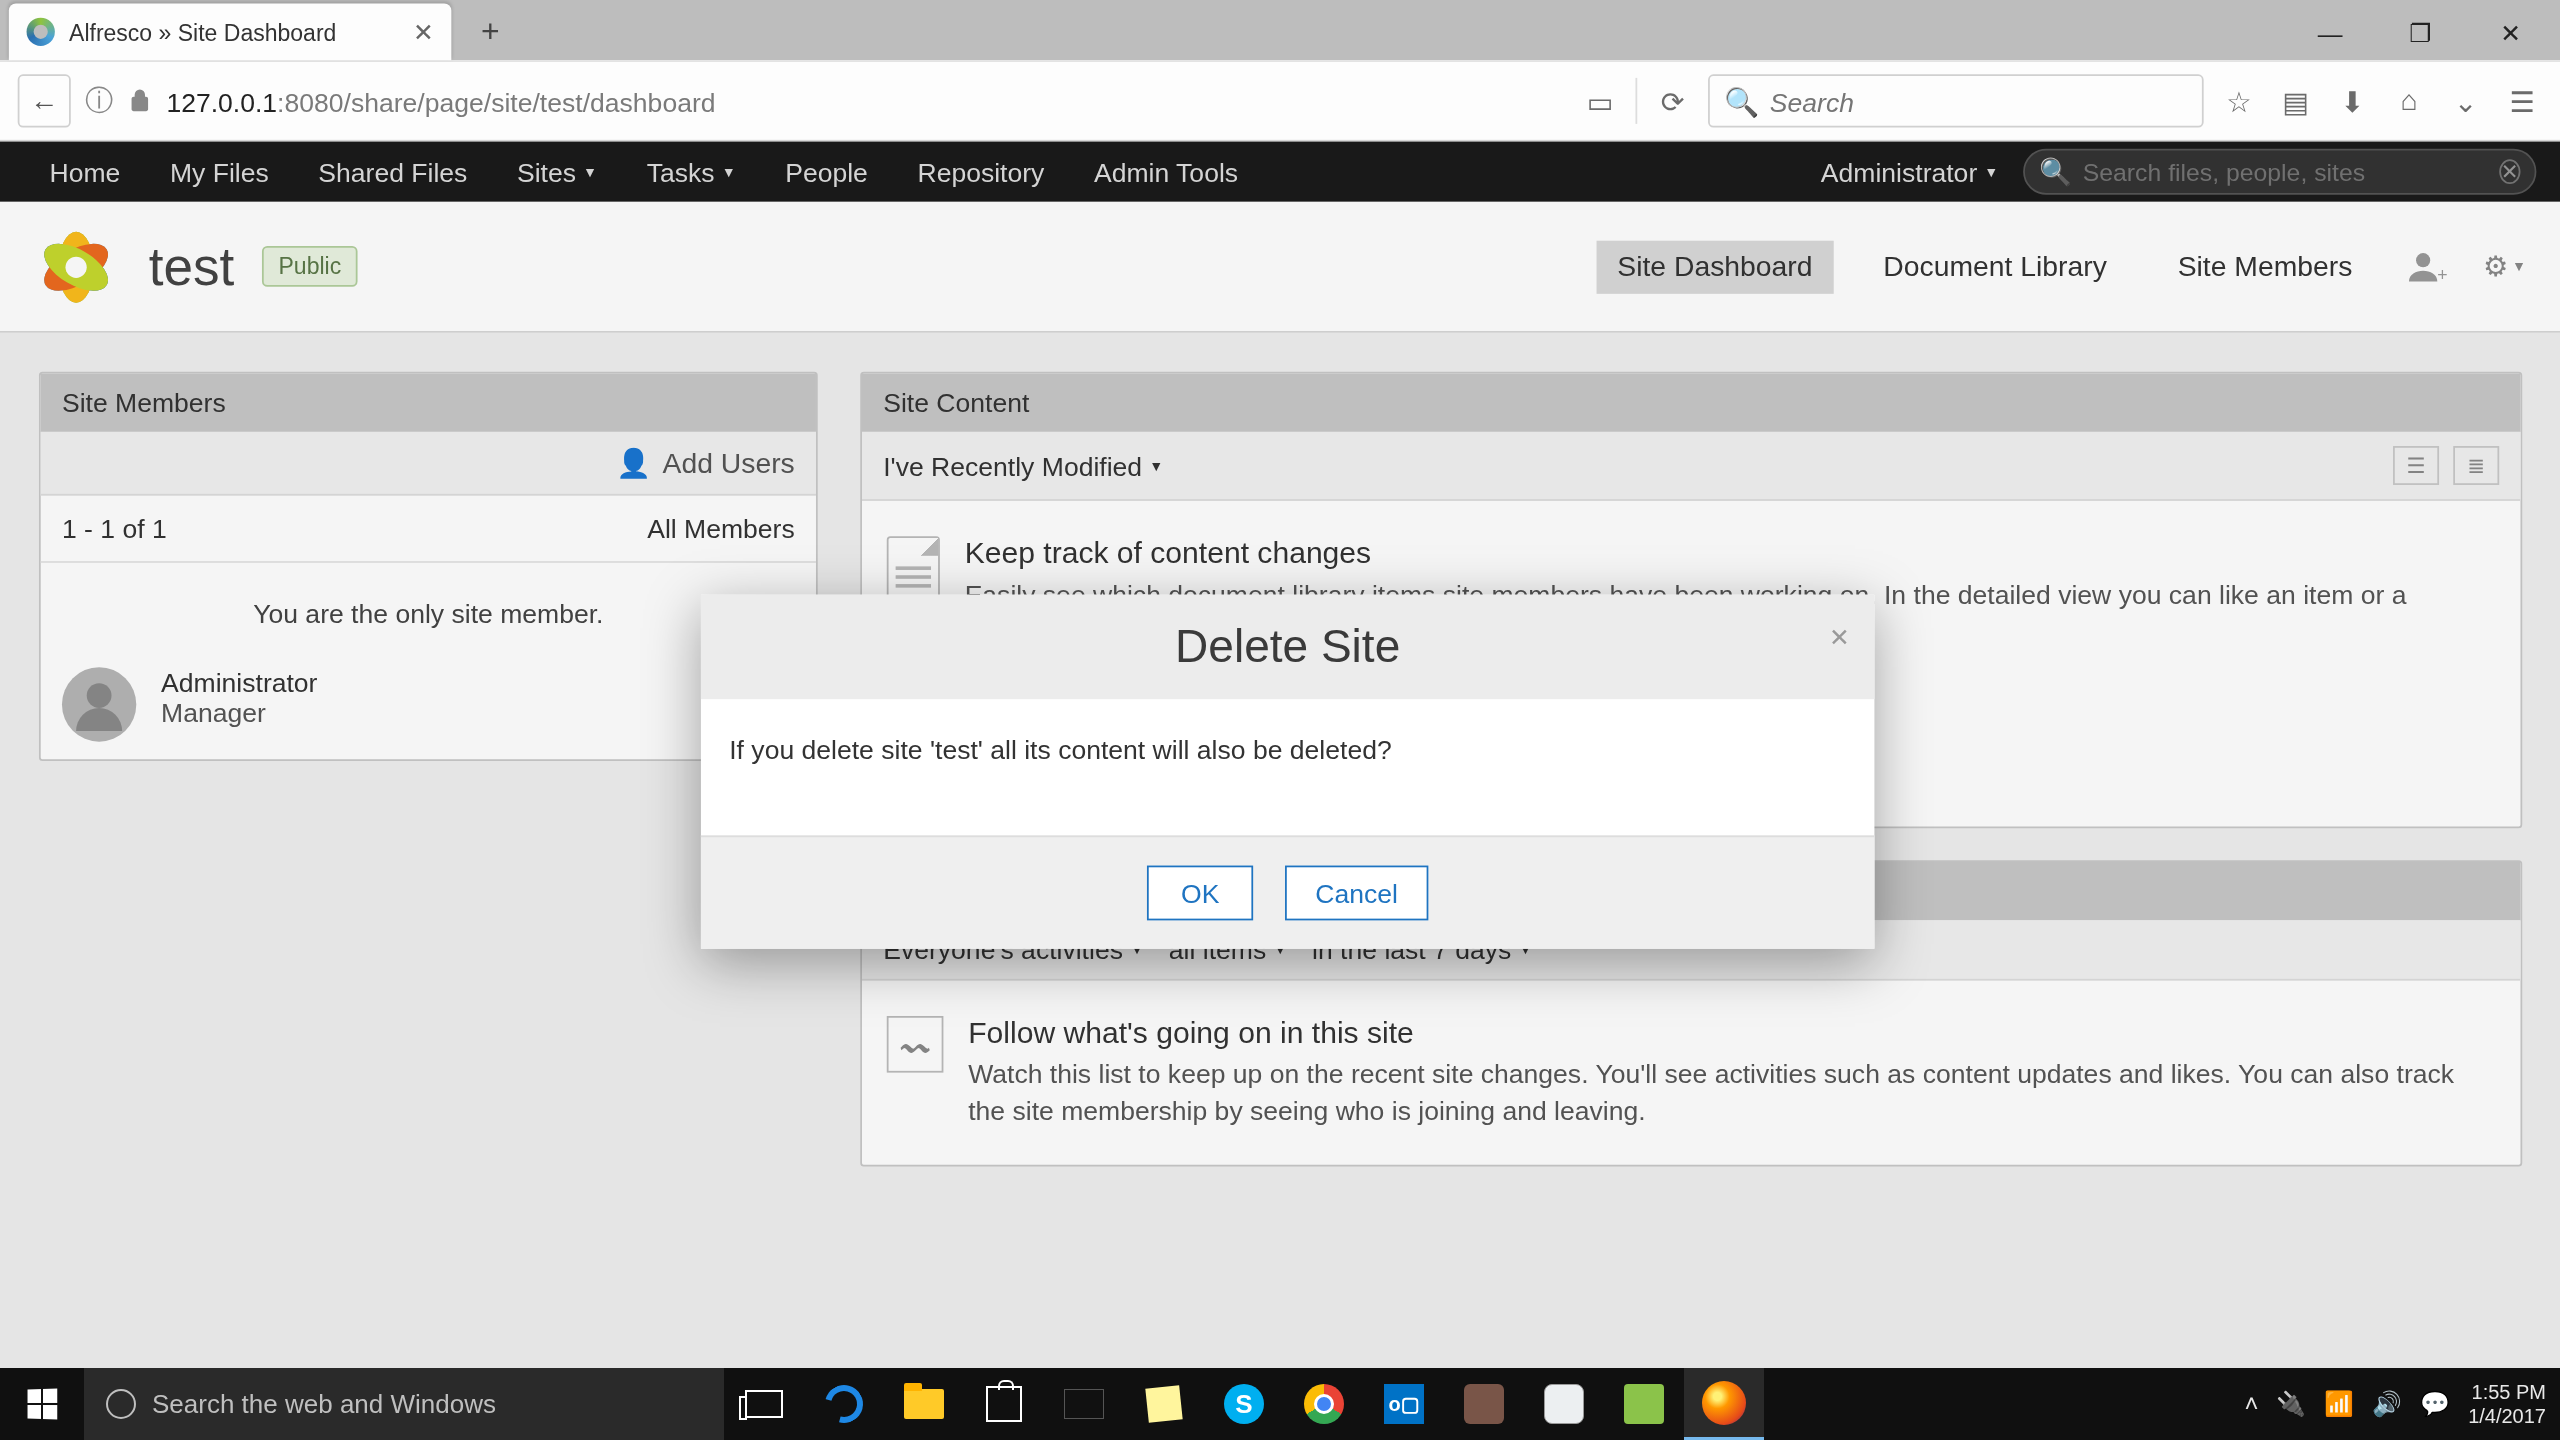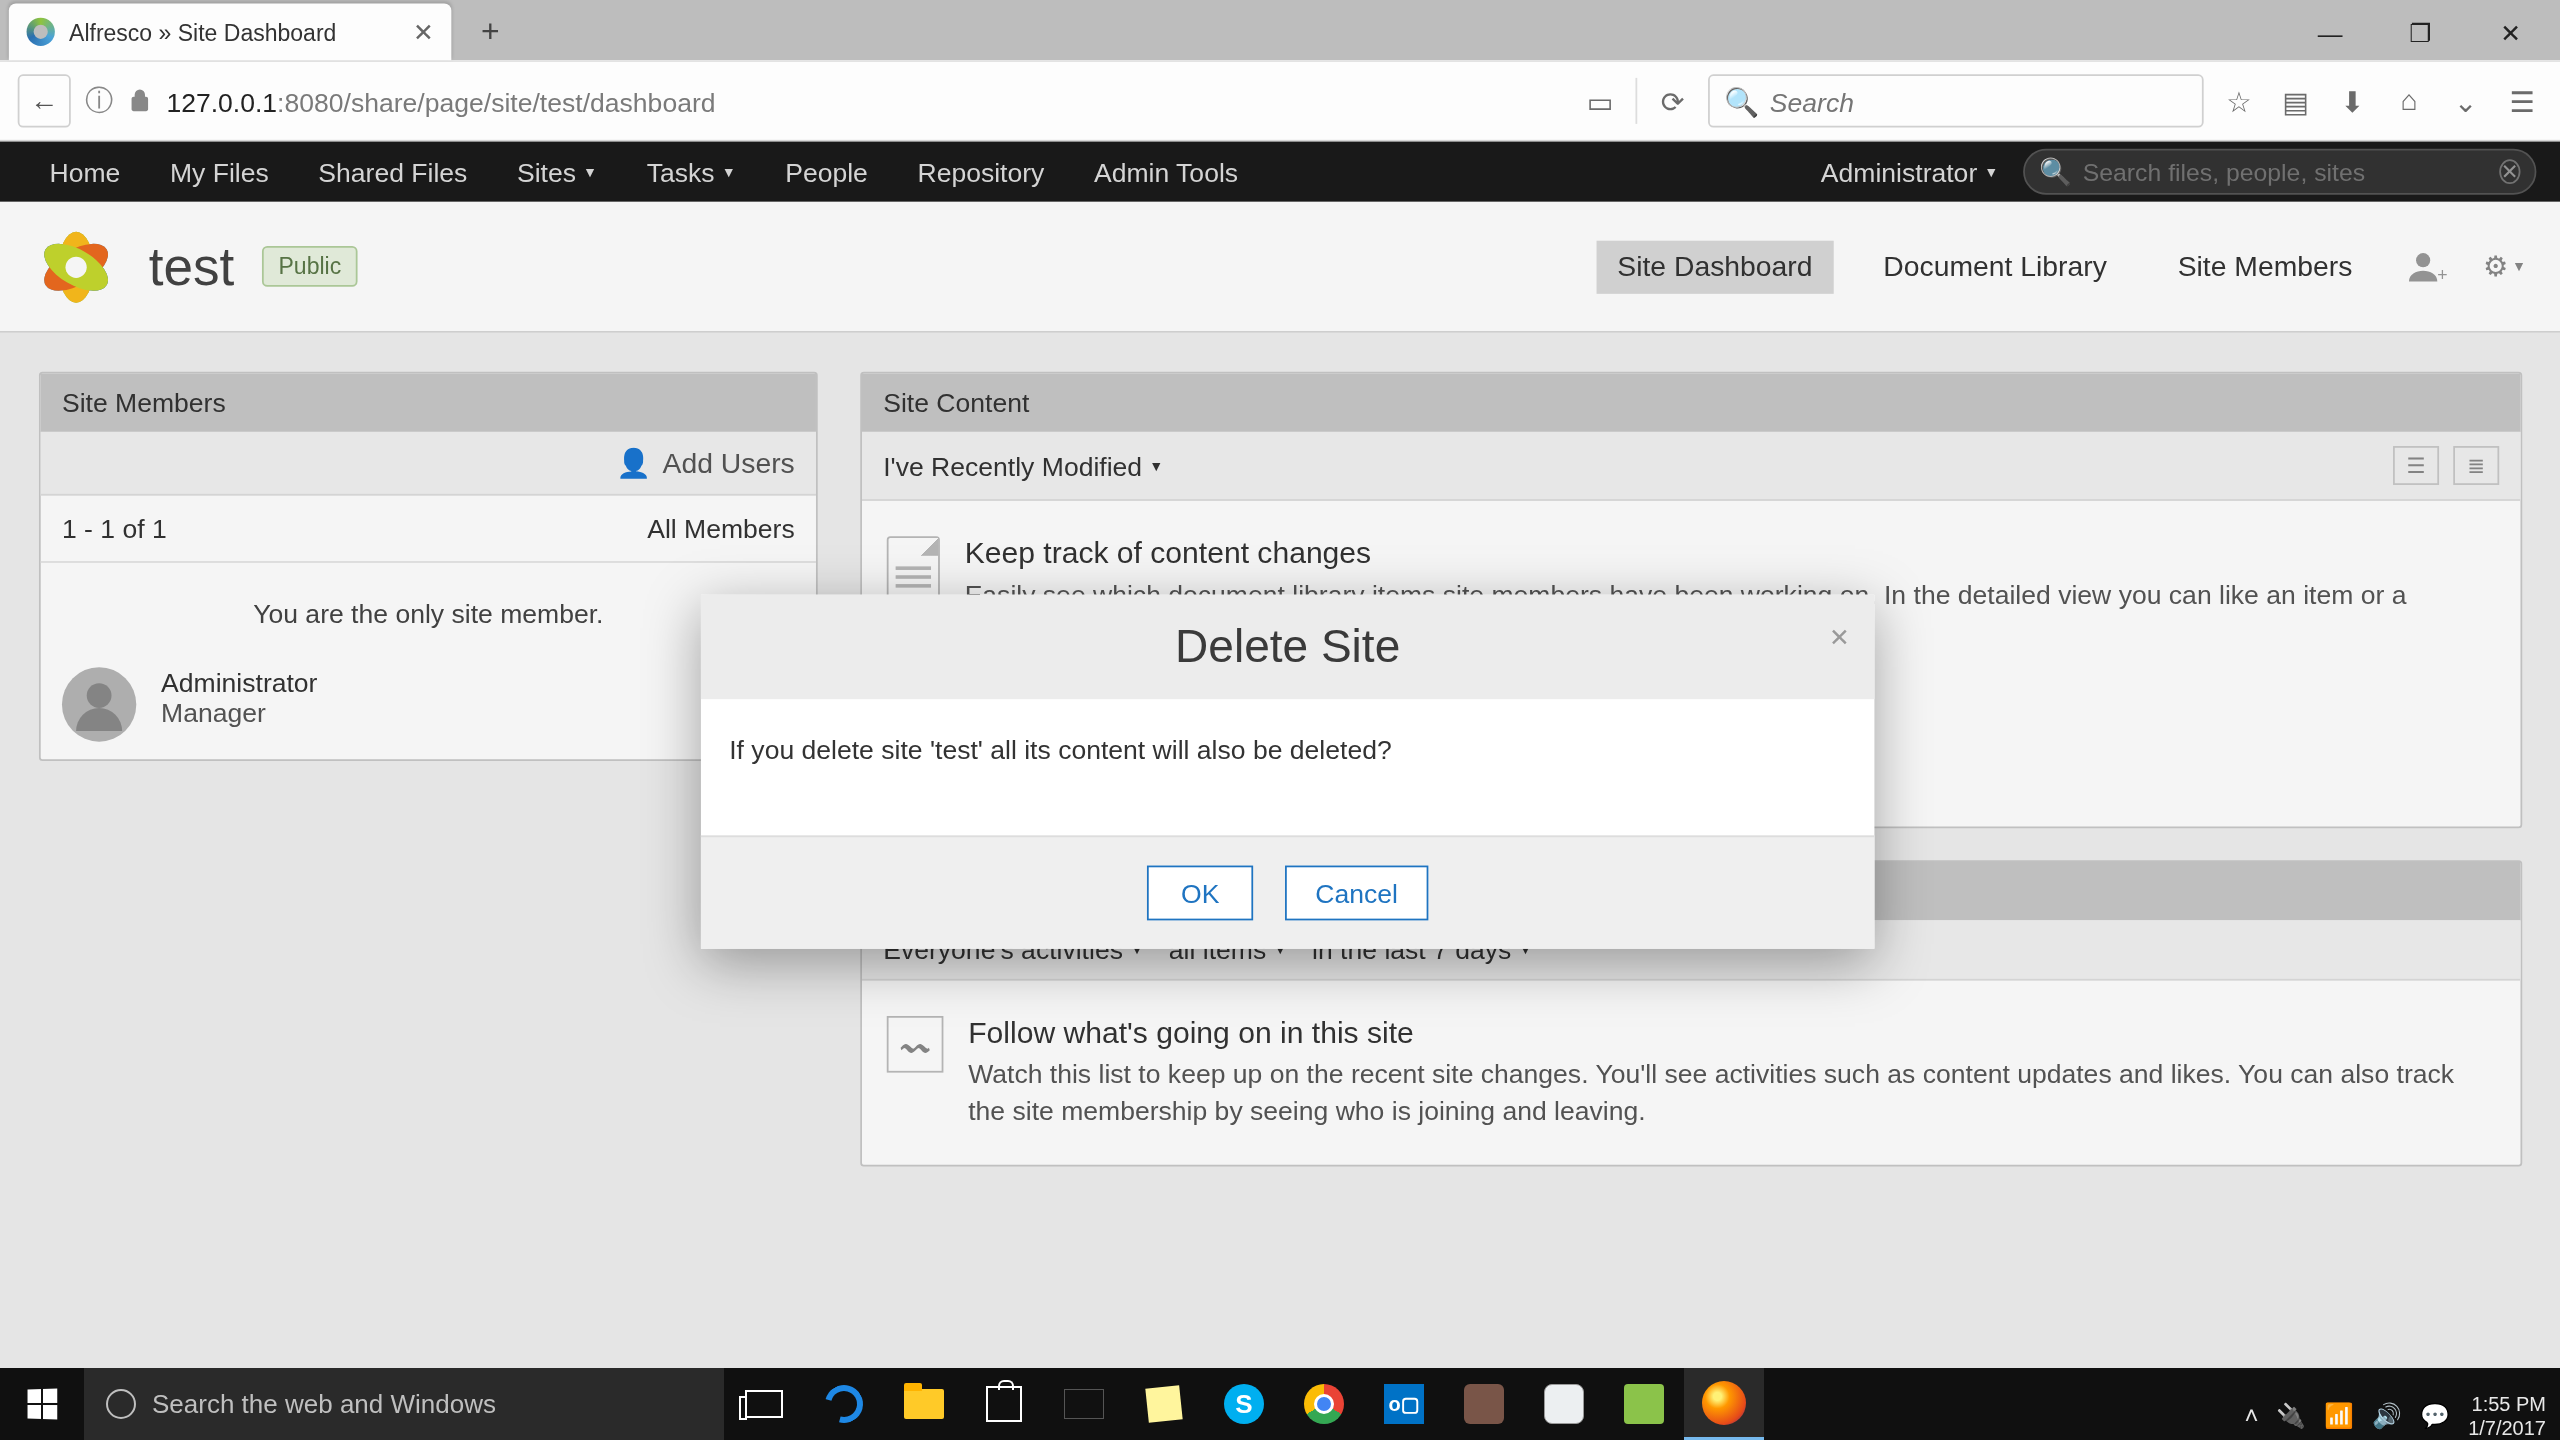--- a/index.html
+++ b/index.html
@@ -86,21 +86,21 @@
 
 .modal-overlay { position:absolute; left:396px; top:336px; width:663px; background:#fff; box-shadow:0 8px 30px rgba(0,0,0,0.35); }
 .modal-title { background:#ececec; text-align:center; font-size:26px; font-weight:300; color:#3a3a3a; padding:14px; position:relative;}
 .modal-close { position:absolute; right:14px; top:16px; color:#999; font-size:14px;}
 .modal-body { padding:20px 16px 40px; font-size:15px; color:#333;}
 .modal-footer { background:#efefef; padding:16px; display:flex; justify-content:center; gap:18px; border-top:1px solid #ddd;}
 .modal-btn { min-width:60px; padding:6px 16px; border:1px solid #1f74c1; background:#fff; color:#1f74c1; font-size:15px;}
 .dim { filter: brightness(0.96);}
 
 
-.taskbar { position:absolute; left:0; bottom:0; width:2560px; height:72px; background:#101010; display:flex; align-items:flex-end; color:#fff;}
+.taskbar { position:absolute; left:0; bottom:0; width:2560px; height:72px; background:#101010; display:flex; align-items:center; color:#fff;}
 .start-btn { width:84px;height:72px; display:flex;align-items:center;justify-content:center;}
 .win-logo { display:grid; grid-template-columns:14px 14px; grid-template-rows:14px 14px; gap:2px; transform:perspective(80px) rotateY(-8deg);}
 .win-logo span { background:#fff;}
 .cortana { width:640px;height:72px; background:#2a2a2a; display:flex;align-items:center; padding:0 22px; gap:16px; color:#bfbfbf; font-size:26px;}
 .cortana-ring { width:30px;height:30px;border:2px solid #bfbfbf;border-radius:50%;}
 .task-icons { display:flex; align-items:center; height:72px;}
 .task-icon { width:80px;height:72px; display:flex;align-items:center;justify-content:center; font-size:34px;}
 .tray { margin-left:auto; display:flex; align-items:center; gap:18px; padding-right:14px; color:#e8e8e8;}
 .tray-icon { font-size:24px;}
 .tray-clock { text-align:right; font-size:20px; line-height:1.2;}
@@ -377,18 +377,18 @@
         </div>
   </div>
   <div class="tray">
     <span class="tray-icon">˄</span>
     <span class="tray-icon">🔌</span>
     <span class="tray-icon">📶</span>
     <span class="tray-icon">🔊</span>
     <span class="tray-icon">💬</span>
     <div class="tray-clock">
       <div>1:55 PM</div>
-      <div>1/7/2017</div>
+      <div>1/4/2017</div>
     </div>
   </div>
 </div>
 
 </div>
 
 </body></html>

